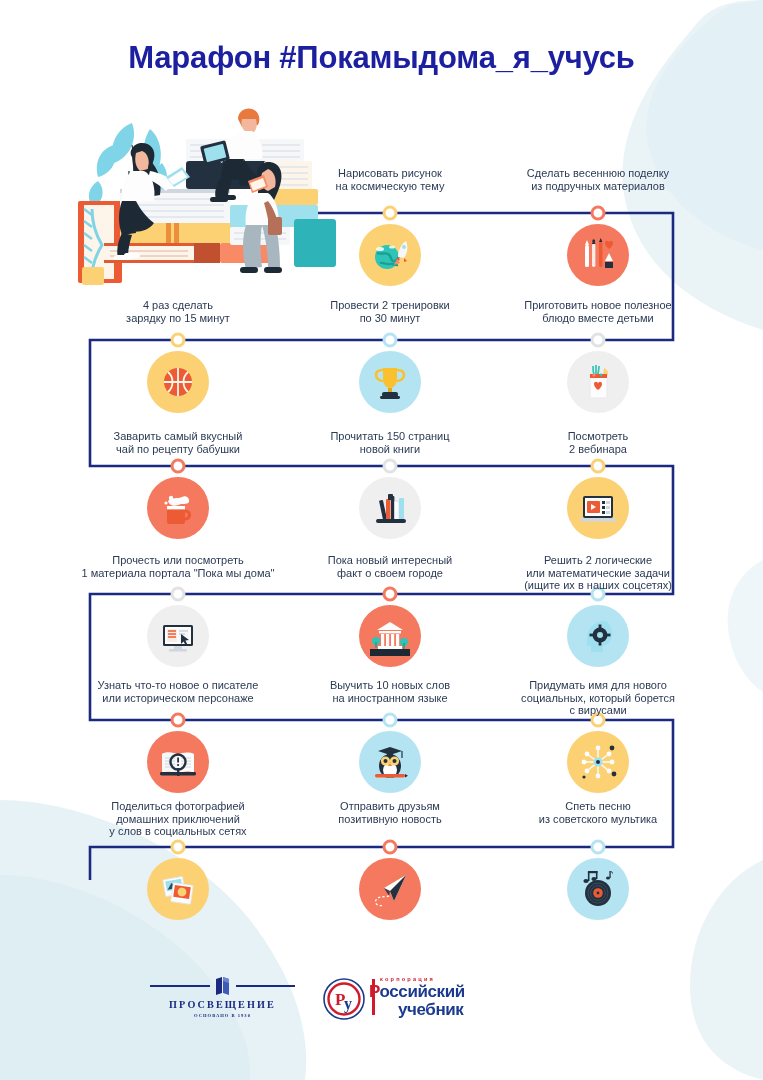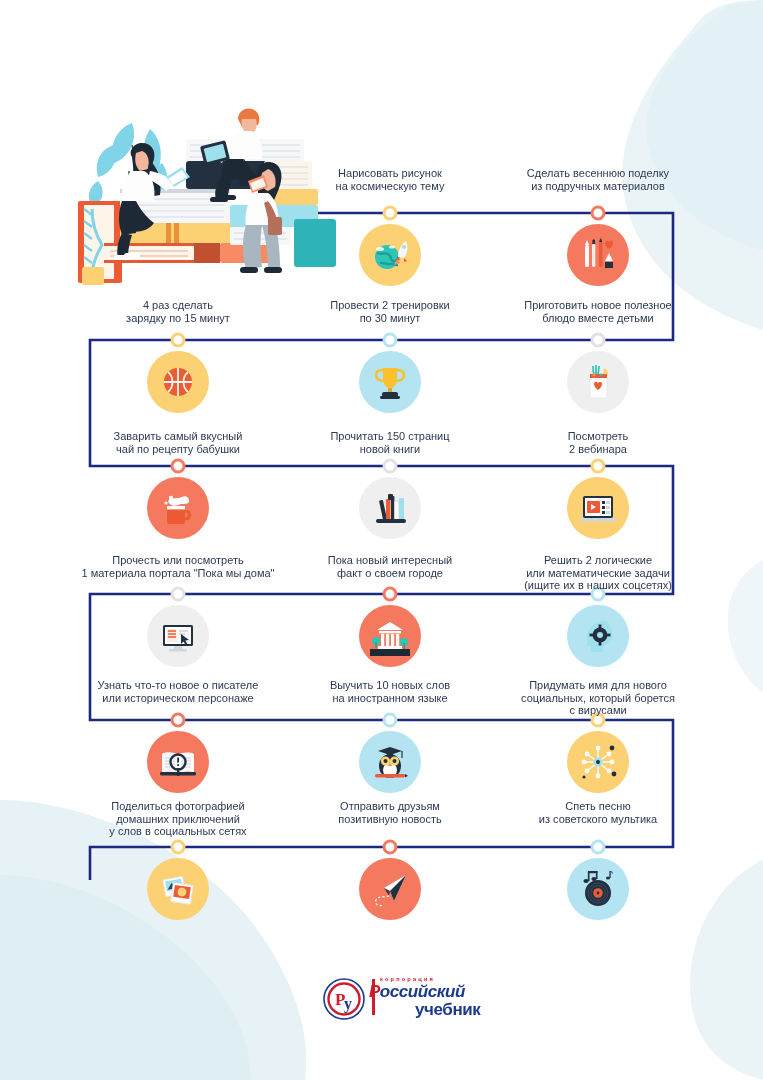--- a/index.html
+++ b/index.html
@@ -66,27 +66,25 @@
     font-family:"Liberation Serif","DejaVu Serif",serif;
   }
   .logo-ru{left:322px;width:180px;}
   .ru-korp{
     font-size:5.6px;font-weight:bold;color:#cf1b2b;letter-spacing:2.2px;
     position:absolute;left:58px;top:1px;
   }
   .ru-line1{
     position:absolute;left:47px;top:7px;font-size:17px;font-weight:bold;color:#1b3a8f;
     letter-spacing:-0.4px;
-    font-style:italic;
   }
   .ru-line1 .r{color:#cf1b2b;}
   .ru-line2{
     position:absolute;left:76px;top:25px;font-size:17px;font-weight:bold;color:#1b3a8f;
     letter-spacing:-0.4px;
-    margin-left:17px;
   }
   .logo-lecta{left:522px;width:110px;display:flex;align-items:center;gap:6px;top:8px;}
   .lecta-word{
     font-size:21px;font-weight:bold;color:#16191f;letter-spacing:0.4px;
     font-family:"Liberation Sans","DejaVu Sans",sans-serif;
   }
 </style>
 </head>
 <body>
 
@@ -94,20 +92,21 @@
 
   <svg class="bg-layer" viewBox="0 0 763 1080" width="763" height="1080" preserveAspectRatio="none">
     <path d="M763,0 L763,330 C700,310 640,270 625,200 C610,125 665,60 700,20 C715,3 740,0 763,0 Z" fill="#eaf4f7"></path>
     <path d="M763,0 L763,250 C712,238 660,200 648,145 C636,88 690,30 730,5 L763,0 Z" fill="#e3f0f5"></path>
     <path d="M0,800 C80,800 190,845 250,920 C300,985 310,1040 305,1080 L0,1080 Z" fill="#e6f2f6"></path>
     <path d="M0,875 C70,875 160,915 215,985 C245,1025 252,1058 250,1080 L0,1080 Z" fill="#dfeef3"></path>
     <path d="M763,860 C720,880 690,930 690,985 C690,1035 715,1068 763,1080 Z" fill="#eaf4f7"></path>
     <path d="M763,560 C735,575 722,605 730,640 C736,668 752,685 763,692 Z" fill="#eef6f9"></path>
   </svg>
 
+  <div class="title">Марафон #Покамыдома_я_учусь</div>
 
   <svg class="hero" viewBox="0 0 292 192" width="292" height="192">
 
     <g>
       <path d="M52,40 C38,44 32,58 36,72 C50,68 57,56 52,40 Z" fill="#7fd4e8"></path>
       <path d="M70,18 C54,24 46,42 52,58 C68,52 76,34 70,18 Z" fill="#7fd4e8"></path>
       <path d="M88,24 C78,40 80,60 94,70 C102,54 100,34 88,24 Z" fill="#7fd4e8"></path>
       <path d="M100,58 C90,66 88,80 96,90 C106,82 108,68 100,58 Z" fill="#7fd4e8"></path>
       <path d="M36,76 C26,82 24,94 31,103 C41,97 44,85 36,76 Z" fill="#7fd4e8"></path>
       <path d="M67,66 C67,86 64,112 60,132" stroke="#2b4a5e" stroke-width="1.4" fill="none"></path>
@@ -515,20 +514,33 @@
               <rect x="31.4" y="2" width="1.3" height="7"></rect>
               <path d="M32.7,2 C34.6,2.6 35.2,4 34.6,5.2 C34.2,3.8 33.6,3.2 32.7,3 Z"></path>
             </g>
           </svg>
         </span>
       </div>
     </div>
 
   <div class="footer">
 
+    <div class="logo logo-prosv">
+      <div class="prosv-top">
+        <div class="prosv-rule"></div>
+        <svg width="18" height="20" viewBox="0 0 18 20">
+          <path d="M2,3 L8,1 L8,17 L2,19 Z" fill="#1b2a80"></path>
+          <path d="M9,1 L15,3 L15,19 L9,17 Z" fill="#3d5ab5"></path>
+          <path d="M9,1 L15,3 L15,7 L9,5 Z" fill="#6d86cf"></path>
+        </svg>
+        <div class="prosv-rule"></div>
+      </div>
+      <div class="prosv-name">ПРОСВЕЩЕНИЕ</div>
+      <div class="prosv-sub">ОСНОВАНО В 1930</div>
+    </div>
 
     <div class="logo logo-ru" style="height:48px;">
       <svg width="44" height="44" viewBox="0 0 44 44" style="position:absolute;left:0;top:2px;">
         <circle cx="22" cy="22" r="20" fill="none" stroke="#1b3a8f" stroke-width="1.6"></circle>
         <circle cx="22" cy="22" r="15.5" fill="none" stroke="#cf1b2b" stroke-width="2.4"></circle>
         <text x="13" y="28" font-family="Liberation Serif, serif" font-size="17" font-weight="bold" fill="#cf1b2b">Р</text>
         <text x="22" y="32" font-family="Liberation Serif, serif" font-size="16" font-weight="bold" fill="#1b3a8f">у</text>
       </svg>
       <div style="position:absolute;left:50px;top:4px;width:3px;height:36px;background:#cf1b2b;"></div>
       <div class="ru-korp">корпорация</div>

